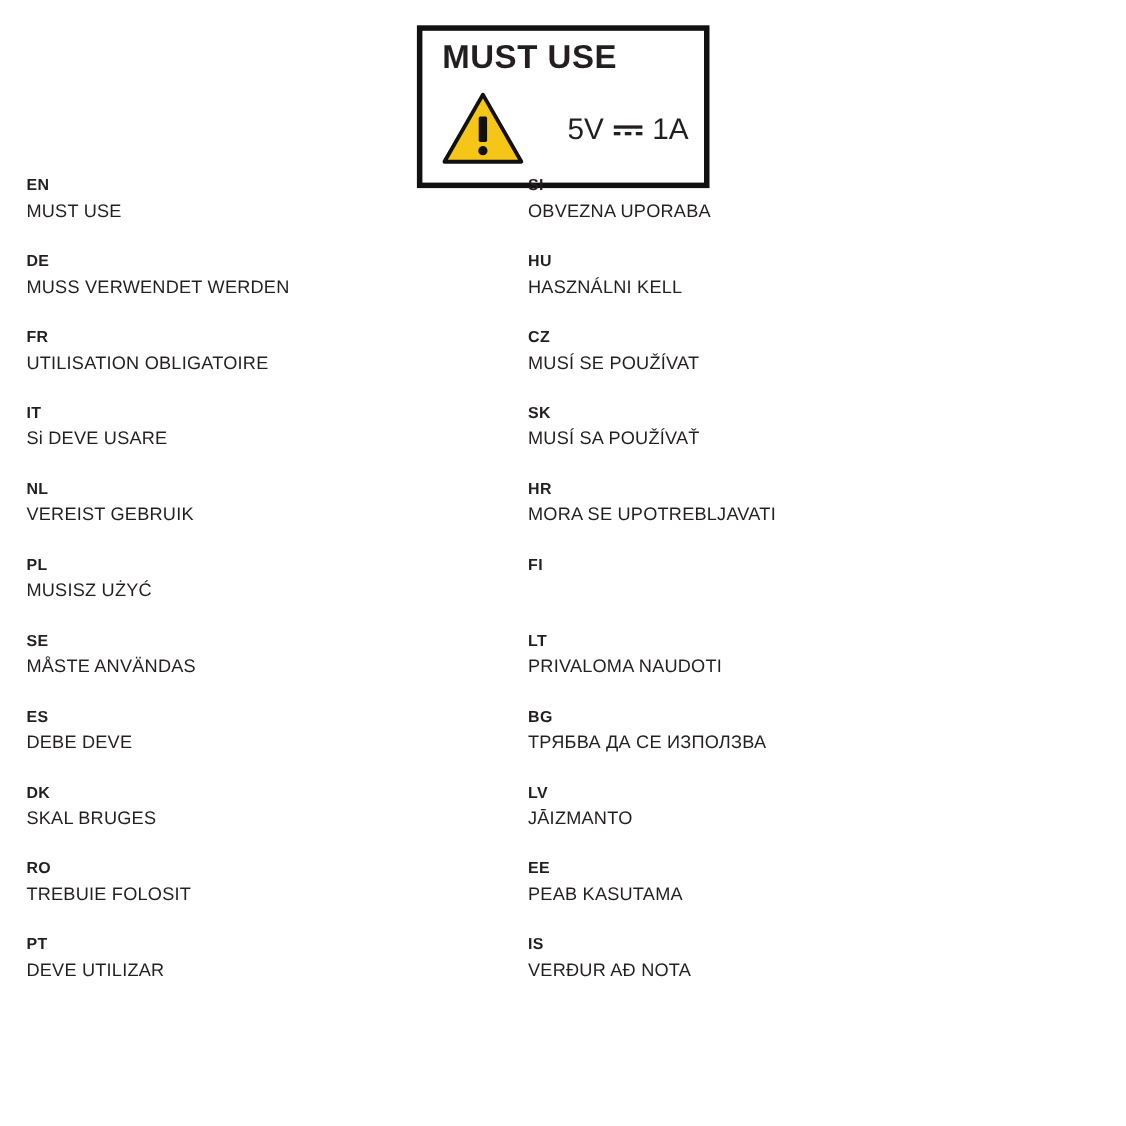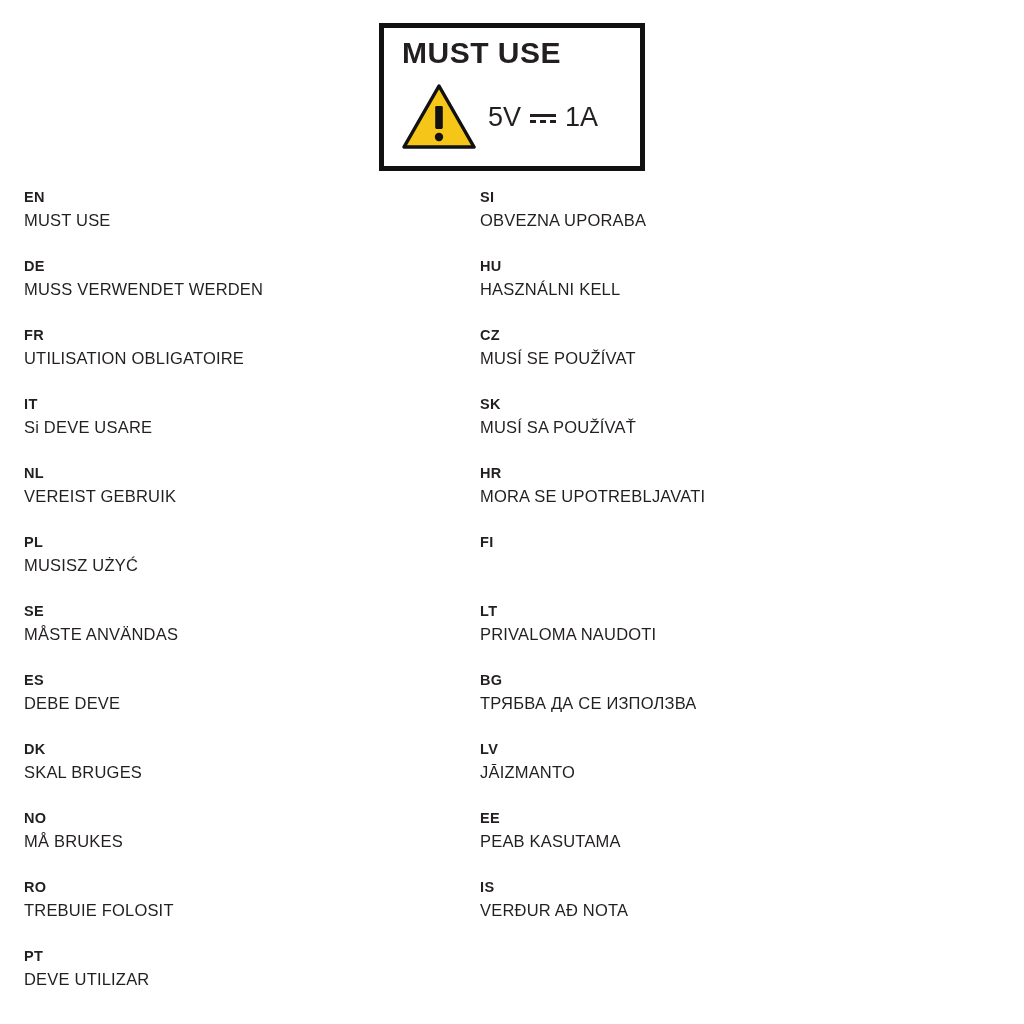--- a/index.html
+++ b/index.html
@@ -50,20 +50,21 @@
     height: 66px;
     display: block;
   }
   .label-rating {
     font-size: 27px;
     color: #231f20;
     display: flex;
     align-items: center;
     gap: 9px;
     white-space: nowrap;
+    margin-left: 28px;
   }
   .dc-symbol {
     display: inline-flex;
     flex-direction: column;
     justify-content: center;
     align-items: center;
     width: 26px;
     height: 20px;
     position: relative;
     top: 1px;
@@ -84,21 +85,21 @@
     width: 6px;
     height: 3px;
     background: #231f20;
     display: block;
   }
 
   
   .columns {
     position: absolute;
     left: 0;
-    top: 188px;
+    top: 160px;
     width: 936px;
     display: flex;
   }
   .col {
     width: 492px;
   }
   .col.left { margin-left: 24px; }
   .col.right { margin-left: 0px; }
 
   .entry {
@@ -180,24 +181,20 @@
     </div>
     <div class="entry">
       <div class="code">ES</div>
       <div class="text">DEBE DEVE</div>
     </div>
     <div class="entry">
       <div class="code">DK</div>
       <div class="text">SKAL BRUGES</div>
     </div>
     <div class="entry">
-      <div class="code">NO</div>
-      <div class="text">MÅ BRUKES</div>
-    </div>
-    <div class="entry">
       <div class="code">RO</div>
       <div class="text">TREBUIE FOLOSIT</div>
     </div>
     <div class="entry">
       <div class="code">PT</div>
       <div class="text">DEVE UTILIZAR</div>
     </div>
   </div>
 
   <div class="col right">

